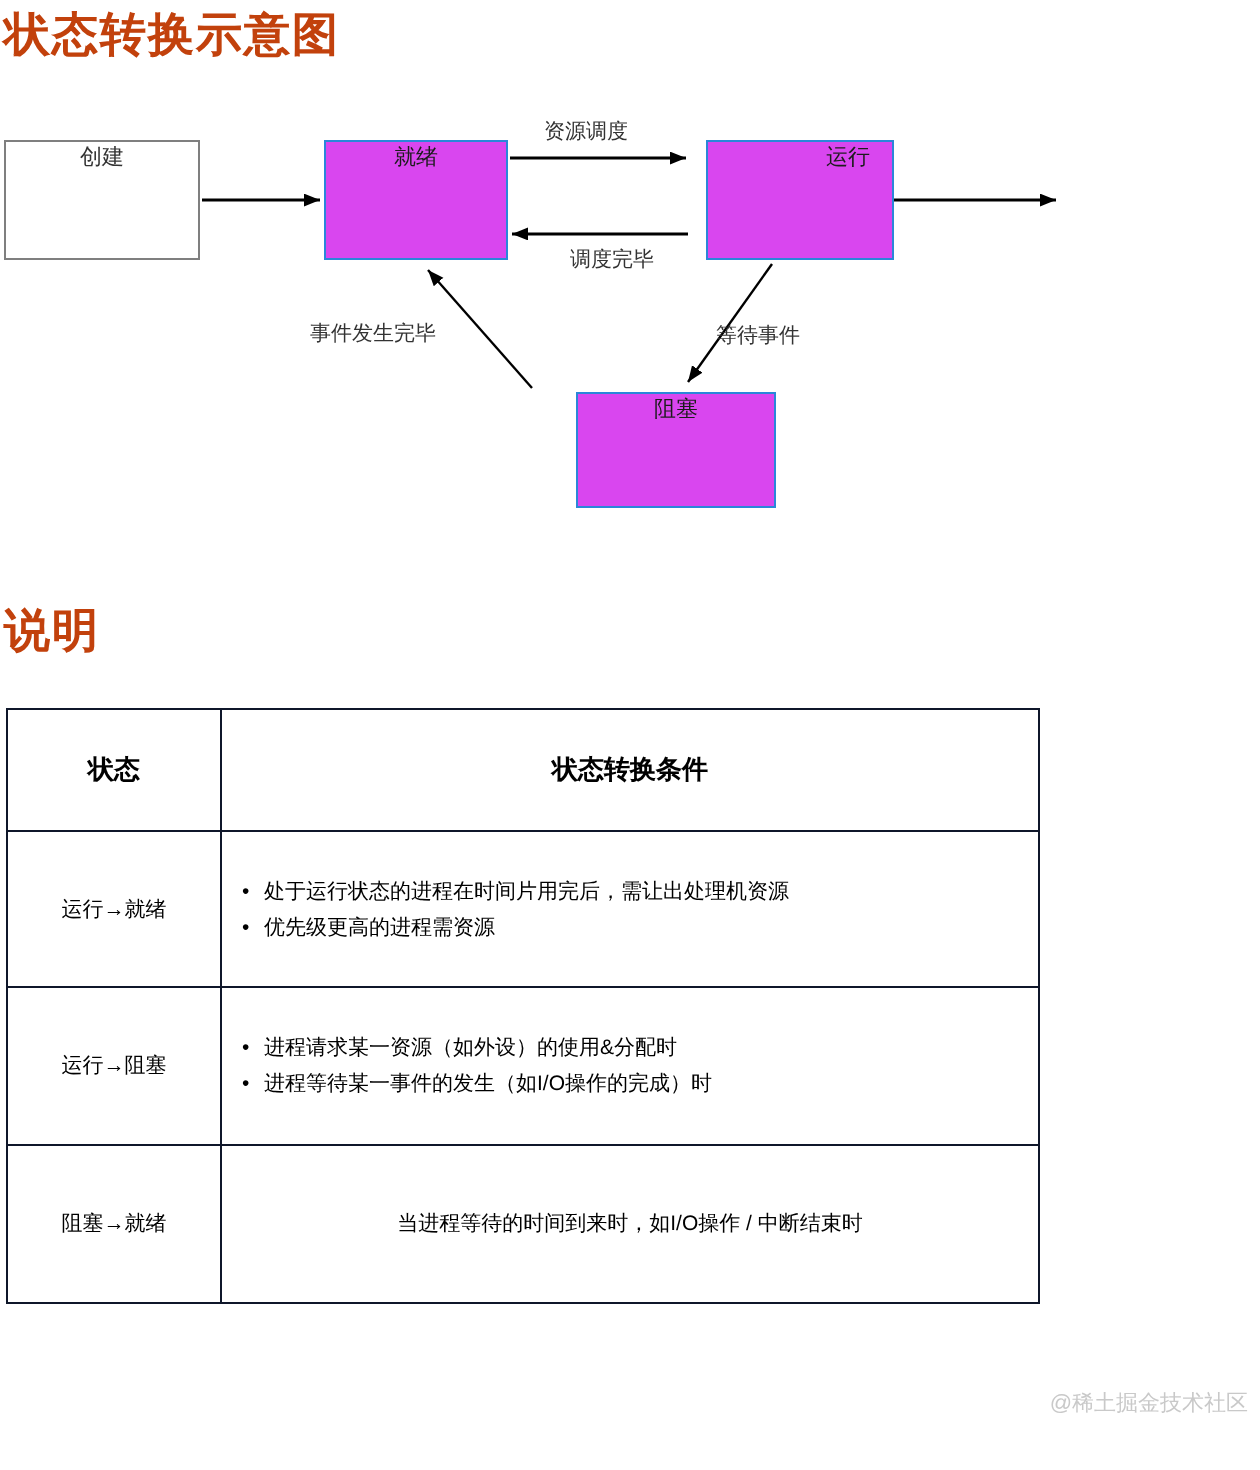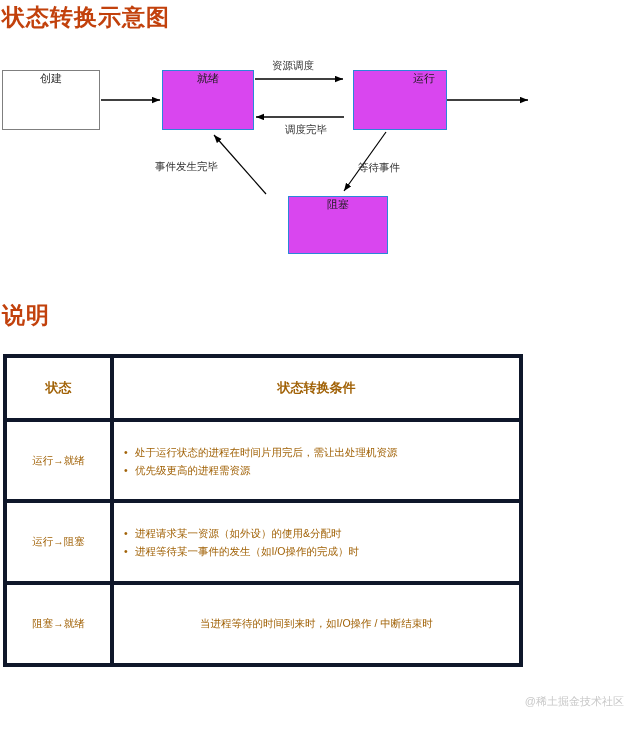--- a/index.html
+++ b/index.html
@@ -92,22 +92,22 @@
     top: 354px;
     width: 516px;
   }
   table#transition-table {
     border-collapse: collapse;
     width: 516px;
     table-layout: fixed;
   }
   table#transition-table td,
   table#transition-table th {
-    border: 4px solid #0f172a;
-    color: #a16207;
+    border: 1px solid #0f172a;
+    color: #000000;
     padding: 0 10px;
     vertical-align: middle;
   }
   .col-state  { width: 107px; }
   .col-detail { width: 409px; }
 
   thead th {
     height: 60px;
     font-size: 13px;
     font-weight: bold;

